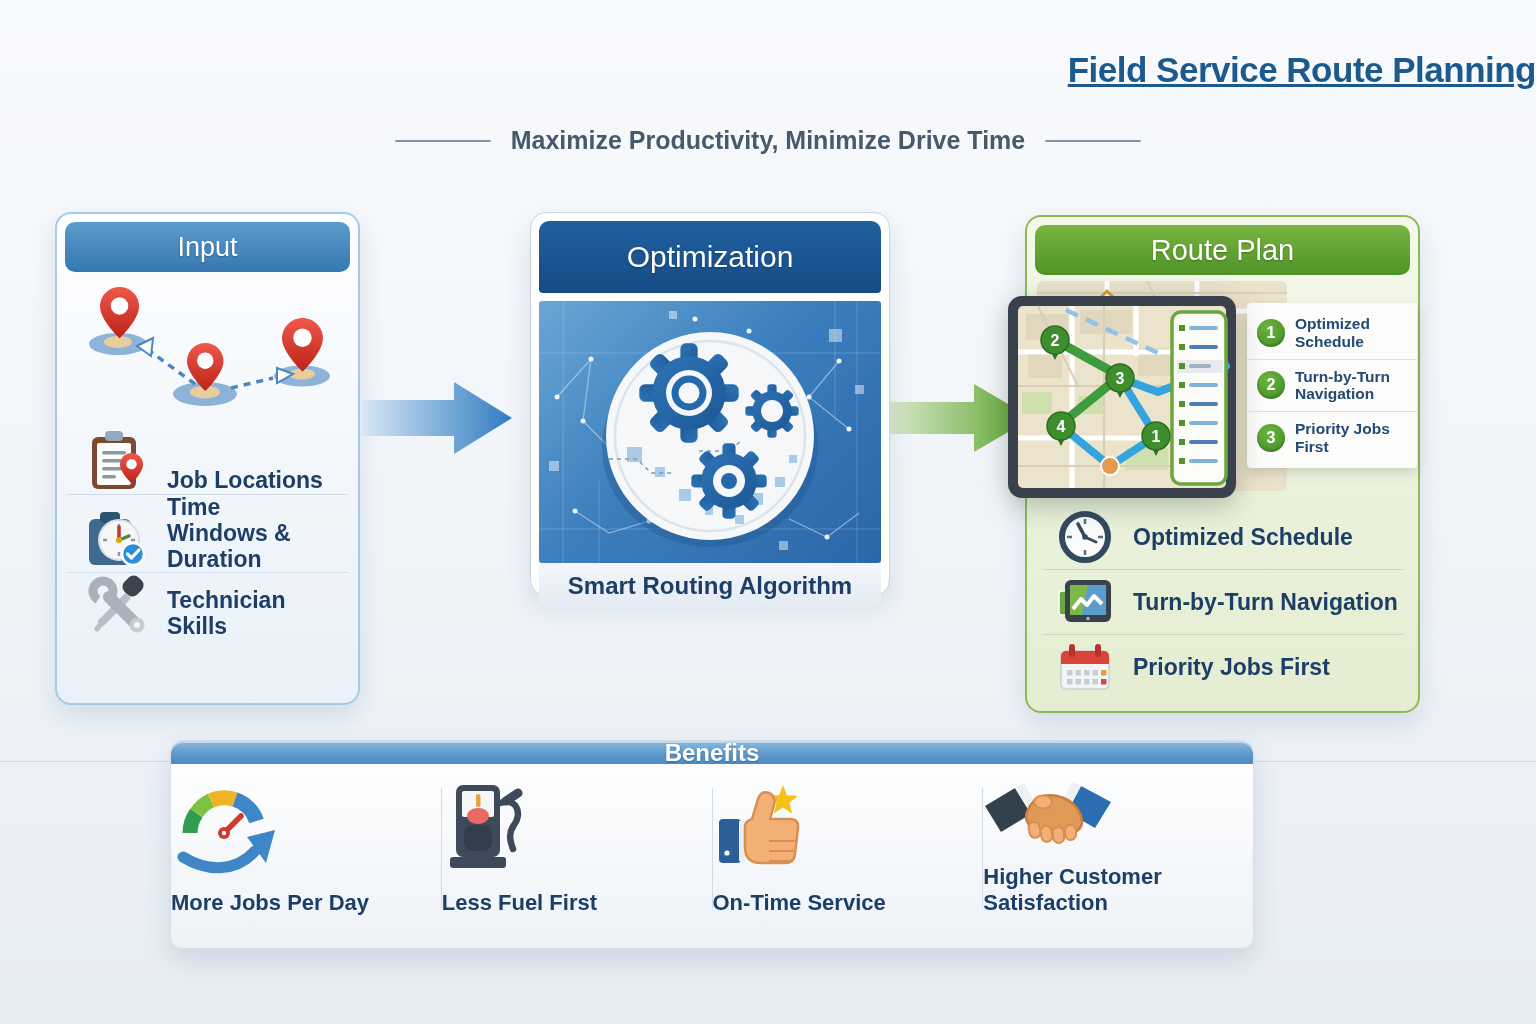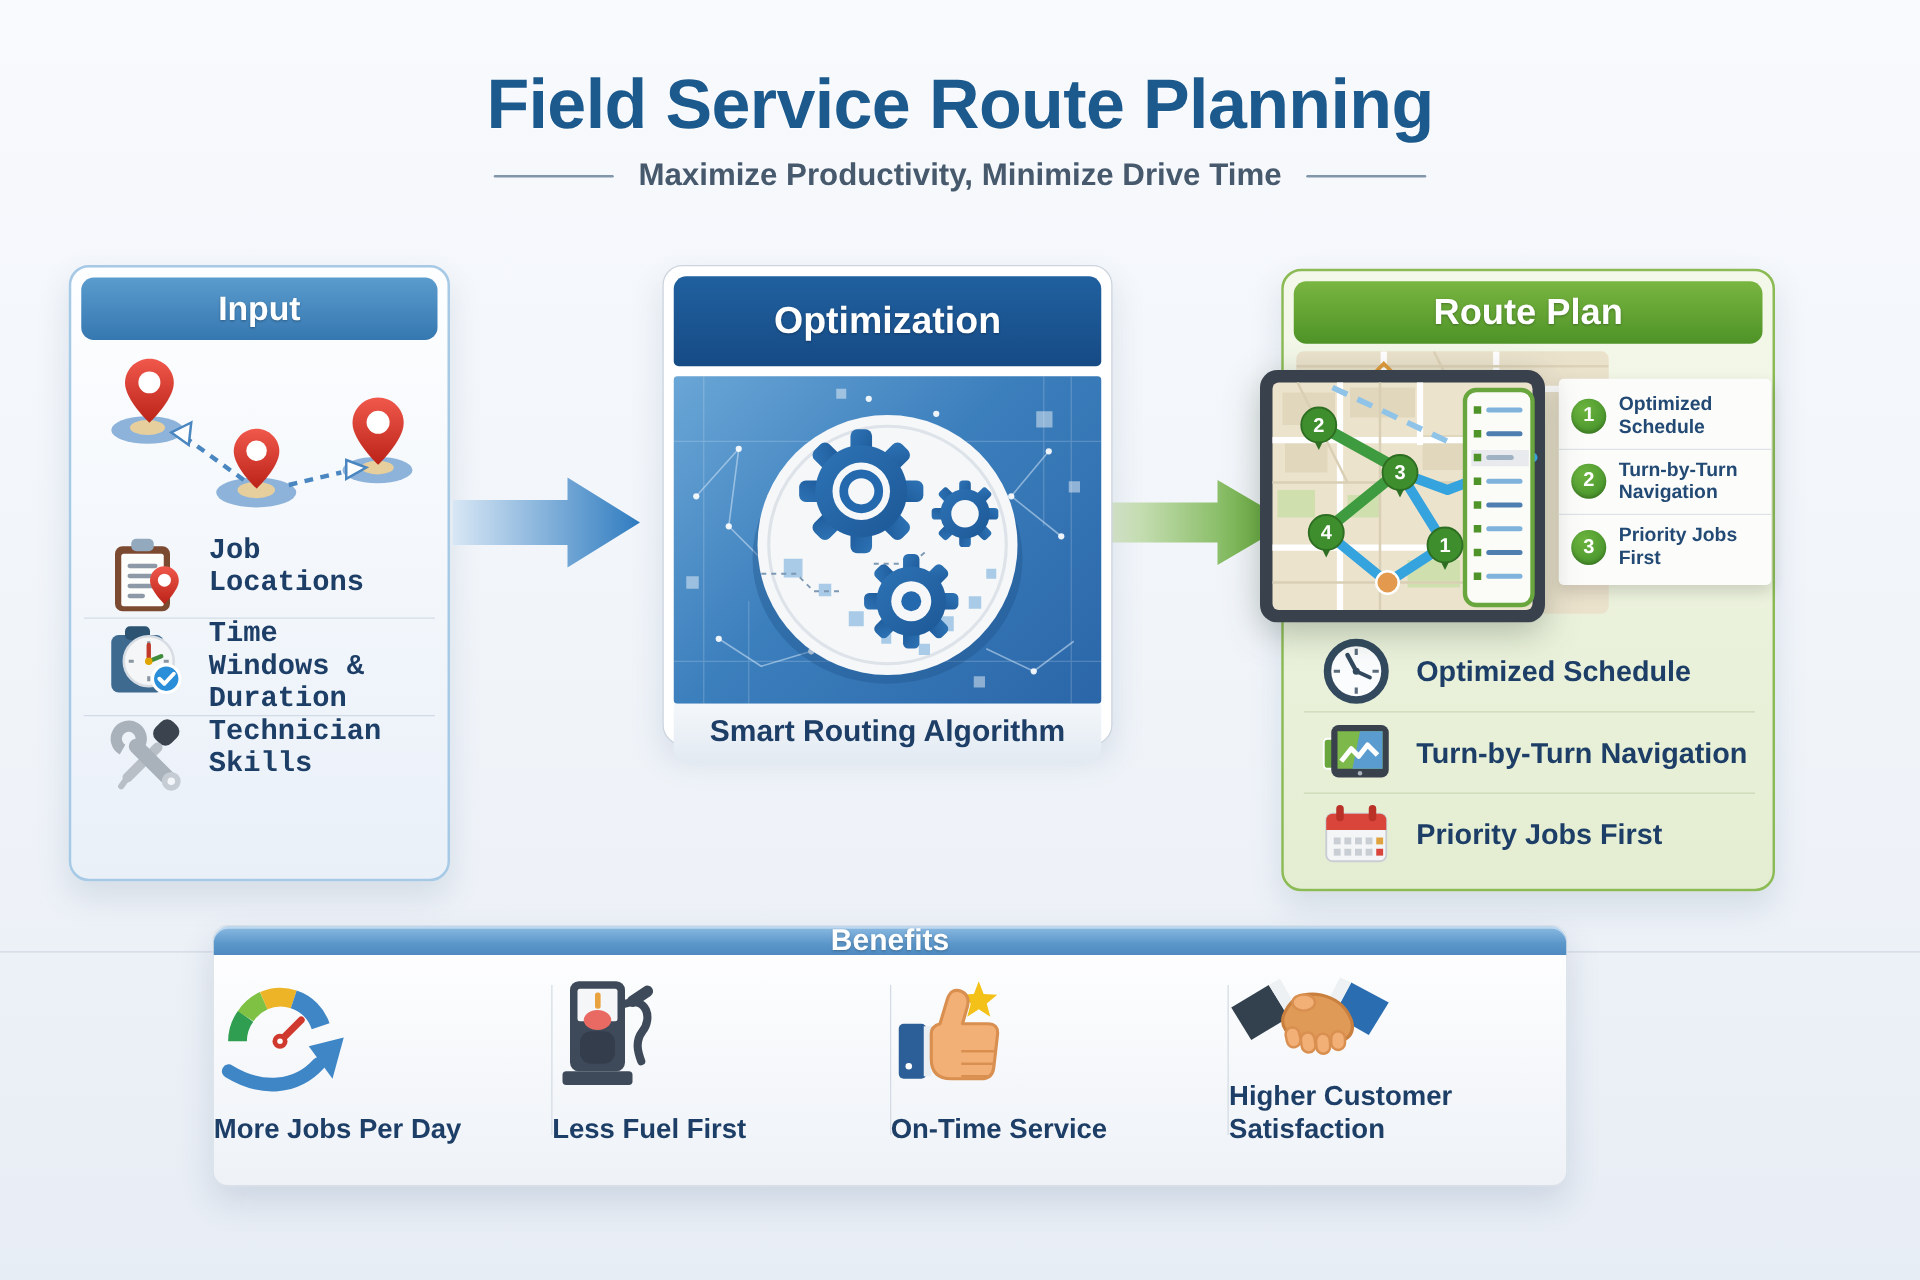--- a/index.html
+++ b/index.html
@@ -2,39 +2,39 @@
 <html><head>
 <meta charset="utf-8">
 <style>
   html,body{margin:0;padding:0;}
   body{font-family:"Liberation Sans",sans-serif;background:#e8edf4;}
   .stage{position:relative;width:1536px;height:1024px;overflow:hidden;
     background:linear-gradient(180deg,#f8fafd 0%,#f0f4f9 55%,#e7edf4 100%);}
   .abs{position:absolute;}
 
   
-  .title{top:50px;left:0;width:100%;text-align:center;
-    font-size:56px;font-weight:bold;letter-spacing:-0.5px;color:#1c5a8e;
-    text-shadow:0 1px 1px rgba(255,255,255,.8);}
+  .title{top:50px;left:0;width:100%;text-align:right;
+    font-size:35px;font-weight:bold;letter-spacing:-0.5px;color:#1c5a8e;
+    text-shadow:0 1px 1px rgba(255,255,255,.8);text-decoration:underline;}
   .subtitle-row{top:126px;left:0;width:100%;display:flex;align-items:center;justify-content:center;gap:20px;}
   .subtitle-line{width:96px;height:2px;background:#8296aa;border-radius:1px;}
   .subtitle{font-size:25px;font-weight:bold;color:#47596c;}
 
   
   .panel{border-radius:16px;box-shadow:0 12px 26px rgba(60,90,130,.14);}
   .panel-header{margin:8px;height:50px;border-radius:10px;display:flex;align-items:center;justify-content:center;
-    color:#fff;font-weight:bold;text-shadow:0 1px 2px rgba(0,0,0,.3);}
+    color:#fff;font-weight:normal;text-shadow:0 1px 2px rgba(0,0,0,.3);}
 
   
   .input-panel{left:55px;top:212px;width:301px;height:489px;border:2px solid #a6c9e6;
     background:linear-gradient(180deg,#fdfeff,#e9f0f8);}
   .input-panel .panel-header{background:linear-gradient(180deg,#5b9cce,#3577b0);font-size:27px;}
   .input-illo{margin:4px 8px 0 8px;height:148px;}
   .ilist{margin:0 10px;}
-  .irow{display:flex;align-items:flex-start;gap:16px;padding-left:18px;border-top:1px solid #d2dce8;font-family:Liberation Mono, monospace;}
+  .irow{display:flex;align-items:flex-end;gap:16px;padding-left:18px;border-top:1px solid #d2dce8;}
   .irow:first-child{border-top:none;}
   .irow .ic{flex:0 0 66px;height:66px;display:flex;align-items:center;justify-content:center;}
   .ilabel{font-size:23px;font-weight:bold;color:#1d3e66;line-height:1.12;width:160px;}
 
   
   .arrow-blue{left:362px;top:376px;}
   .arrow-green{left:886px;top:376px;}
 
   
   .opt-panel{left:530px;top:212px;width:358px;height:382px;background:#fff;border:1px solid #ccd4de;}

